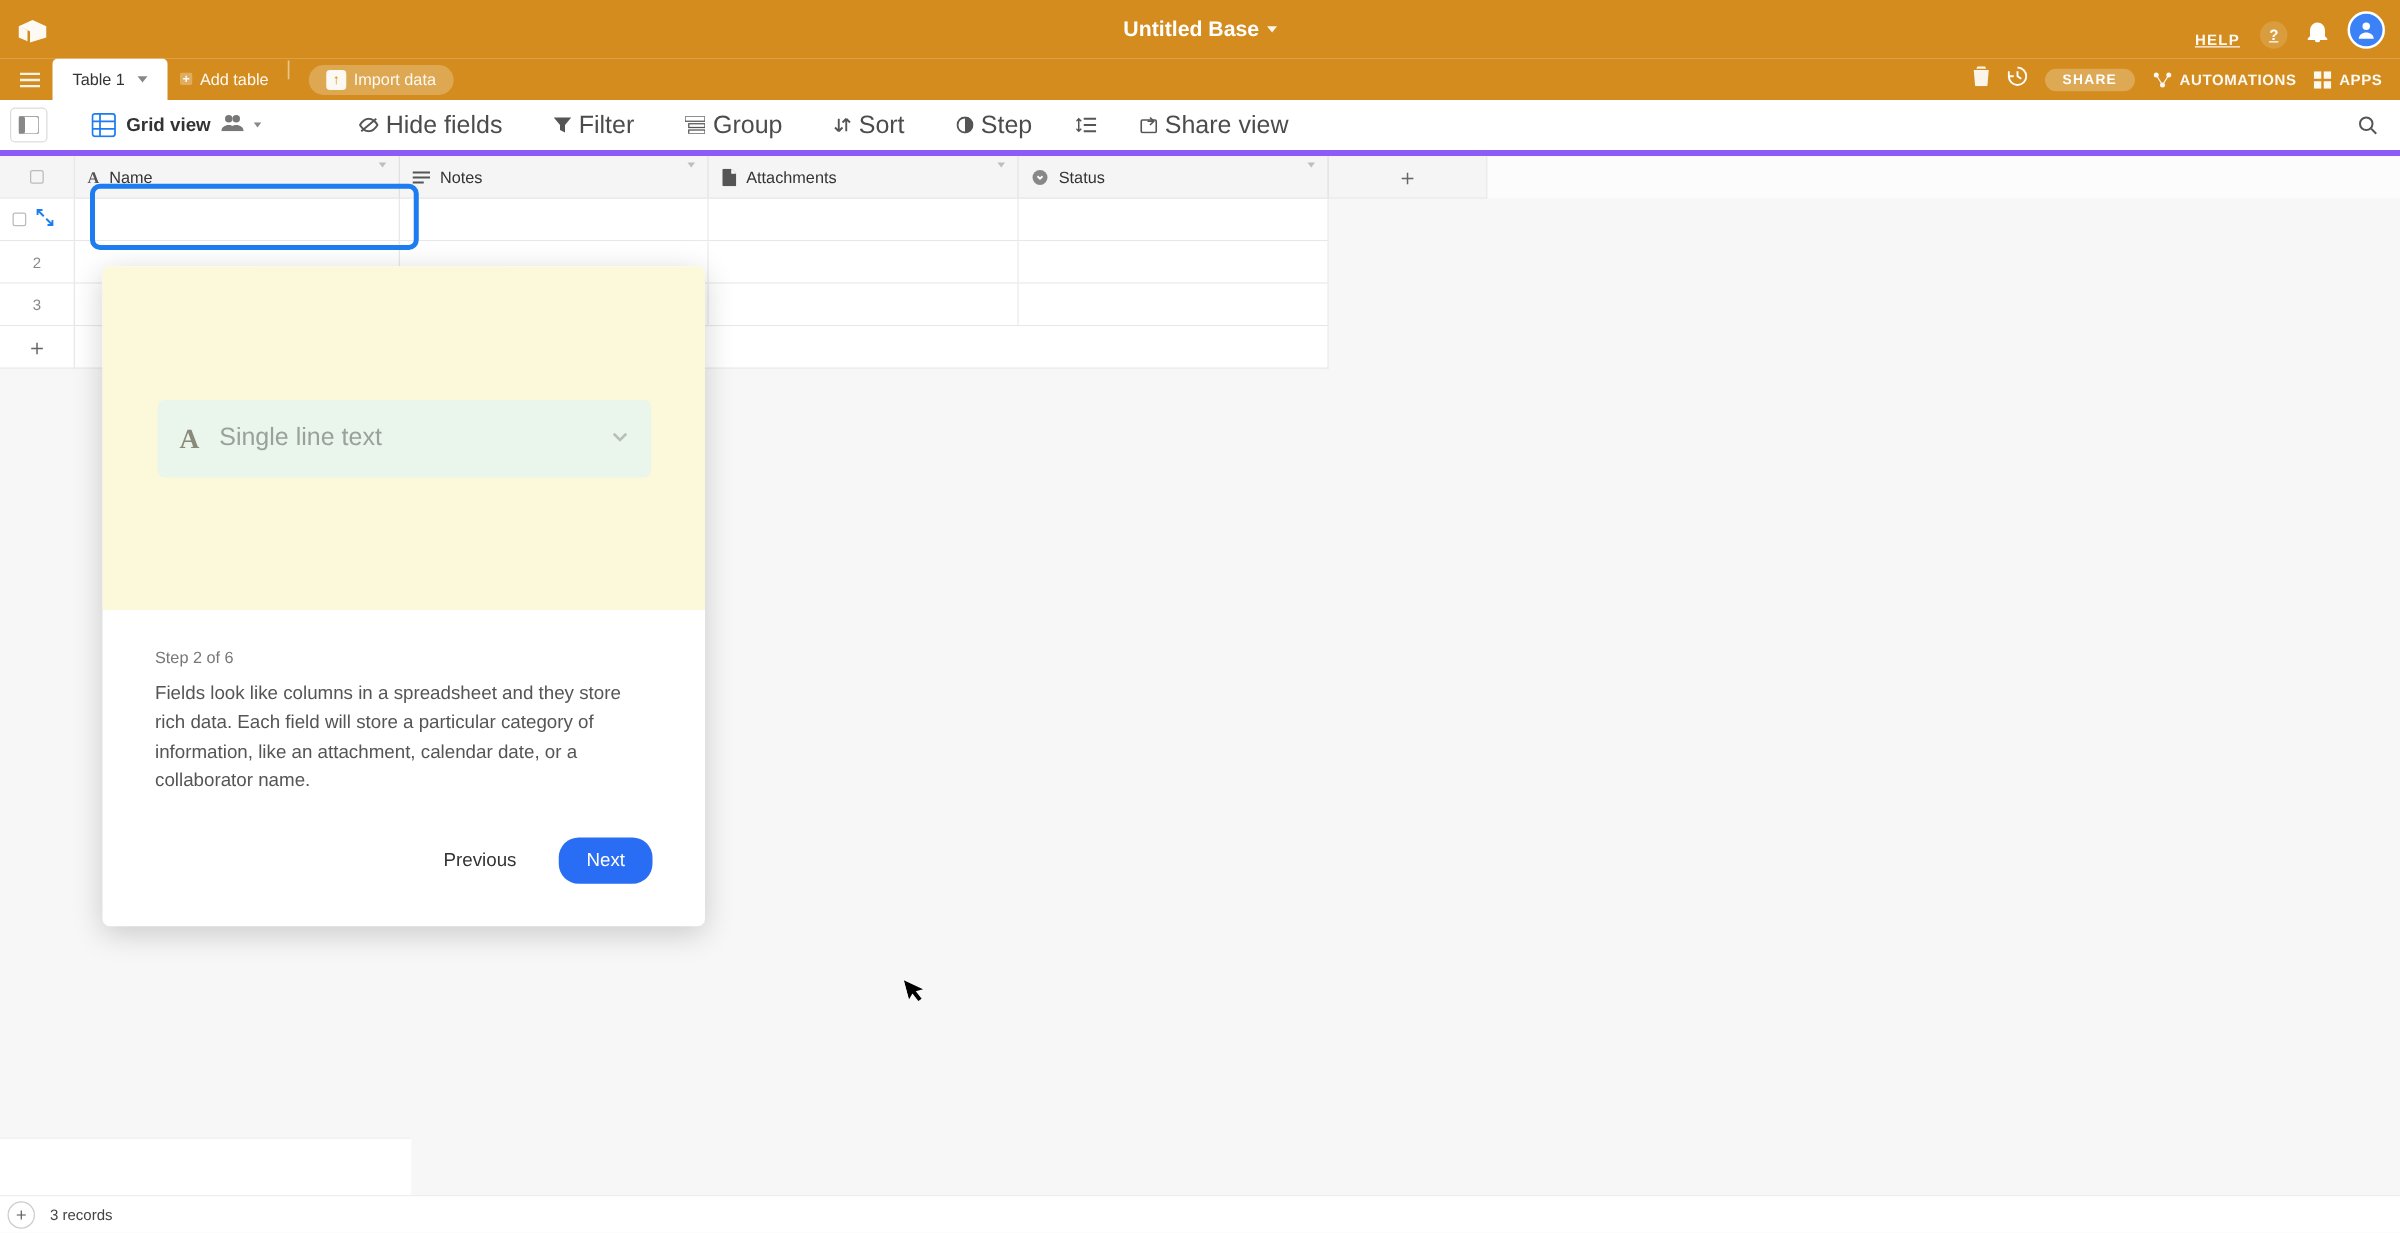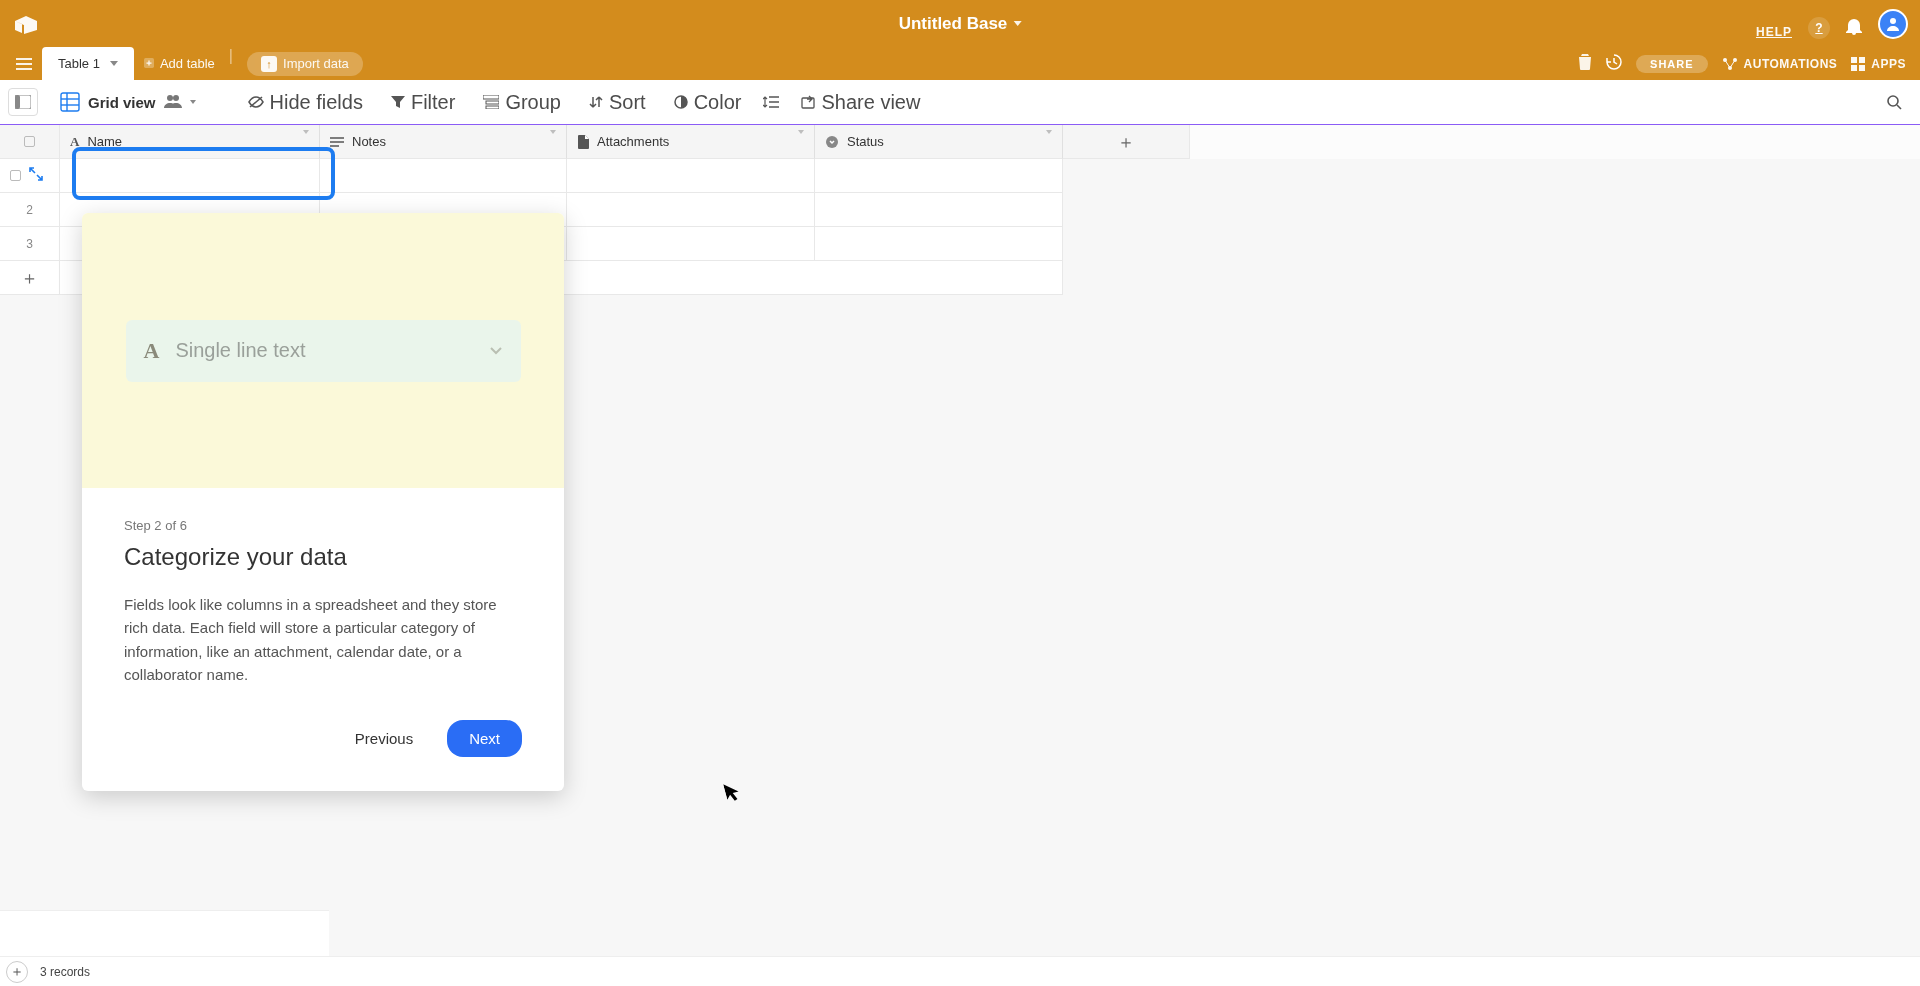--- a/index.html
+++ b/index.html
@@ -22,21 +22,21 @@
     .tab-active { background: #fff; color: #333; border-radius: 4px 4px 0 0; height: 33px; display: flex; align-items: center; gap: 10px; padding: 0 16px; font-size: 13px; font-weight: 500; }
     .tab-active .caret-down { border-top-color: #888; }
     .add-table-btn, .import-btn { display: flex; align-items: center; gap: 6px; padding: 0 10px; height: 33px; font-size: 13px; opacity: .95; }
     .import-btn-pill { background: rgba(255,255,255,.25); border-radius: 999px; padding: 4px 14px; display: flex; align-items: center; gap: 6px; }
     .import-icon-box { width: 16px; height: 16px; background: #fff; color: #d38c1d; border-radius: 3px; display: flex; align-items: center; justify-content: center; font-size: 11px; font-weight: 700; }
     .tabs-right { margin-left: auto; display: flex; align-items: center; gap: 14px; height: 33px; padding-right: 8px; }
     .plain-right-btn { display: flex; align-items: center; gap: 6px; font-size: 12px; font-weight: 700; letter-spacing: .5px; opacity: .95; }
     .share-pill { background: rgba(255,255,255,.25); border-radius: 999px; padding: 3px 14px; font-size: 11px; font-weight: 700; letter-spacing: 1px; }
 
     
-    .toolbar { height: 45px; background: #fff; border-bottom: 1px solid #8b5cf6; display: flex; align-items: center; padding: 4px 8px; gap: 0; }
+    .toolbar { height: 45px; background: #fff; border-bottom: 5px solid #8b5cf6; display: flex; align-items: center; padding: 4px 8px; gap: 13px; }
     .toolbar .side-toggle { width: 30px; height: 28px; border: 1px solid #ddd; border-radius: 4px; display: flex; align-items: center; justify-content: center; margin-right: 14px; }
     .view-chip { display: flex; align-items: center; gap: 8px; padding: 0 8px; font-size: 15px; font-weight: 600; color: #333; }
     .grid-view-icon { width: 20px; height: 20px; color: #1d7cf0; }
     .people-icon { color: #666; }
     .tool-btn { display: flex; align-items: center; gap: 6px; padding: 0 14px; height: 45px; font-size: 20px; color: #4c4c4c; }
     .toolbar .spacer { flex: 1; }
     .search-btn { width: 36px; display: flex; align-items: center; justify-content: center; }
 
     
     .grid-area { position: relative; height: calc(986px - 47px - 33px - 45px - 30px); background: #f7f7f7; }
@@ -233,21 +233,21 @@
     <svg width="14" height="14" viewBox="0 0 14 14">
         <path stroke="#555" stroke-width="1.5" fill="none" d="M4 2v10m0 0l-3-3m3 3l3-3M10 12V2m0 0L7 5m3-3l3 3"></path>
       </svg>
     <span>Sort</span>
   </div>
   <div class="tool-btn">
     <svg width="14" height="14" viewBox="0 0 14 14">
         <circle cx="7" cy="7" r="6" fill="none" stroke="#555" stroke-width="1.5"></circle>
         <path d="M7 1a6 6 0 0 1 0 12z" fill="#555"></path>
       </svg>
-    <span>Color</span>
+    <span>Step</span>
   </div>
   <div class="tool-btn" style="padding:0 8px;">
     <svg width="16" height="14" viewBox="0 0 16 14">
         <line x1="6" y1="2" x2="16" y2="2" stroke="#555" stroke-width="1.5"></line>
         <line x1="6" y1="7" x2="16" y2="7" stroke="#555" stroke-width="1.5"></line>
         <line x1="6" y1="12" x2="16" y2="12" stroke="#555" stroke-width="1.5"></line>
         <path d="M2 2v10M0 4l2-2 2 2M0 10l2 2 2-2" stroke="#555" fill="none" stroke-width="1.2"></path>
       </svg>
   </div>
   <div class="tool-btn">
@@ -368,21 +368,20 @@
       <span class="label">Single line text</span>
       <span class="dd-ic">
         <svg width="14" height="10" viewBox="0 0 14 10">
             <path d="M2 2l5 5 5-5" stroke="#8a8a7a" stroke-width="2" fill="none"></path>
           </svg>
       </span>
     </div>
   </div>
   <div class="popover-body">
     <div class="step-label">Step 2 of 6</div>
-    <div class="pop-title">Categorize your data</div>
     <div class="pop-desc">Fields look like columns in a spreadsheet and they store rich data. Each field will store a particular category of information, like an attachment, calendar date, or a collaborator name.</div>
     <div class="pop-actions">
       <button class="btn-secondary">Previous</button>
       <button class="btn-primary">Next</button>
     </div>
   </div>
 </div>
 
 <div class="cursor-pointer">
   <svg width="14" height="20" viewBox="0 0 14 20">

